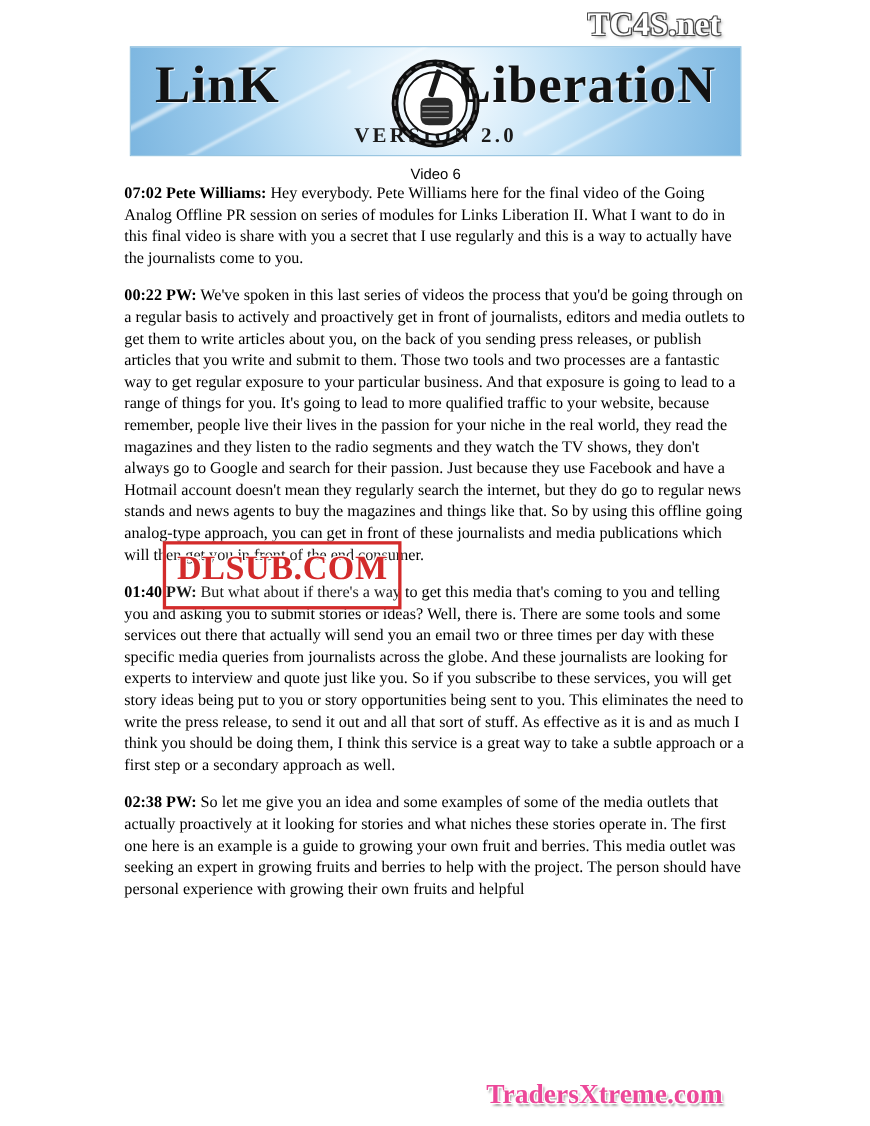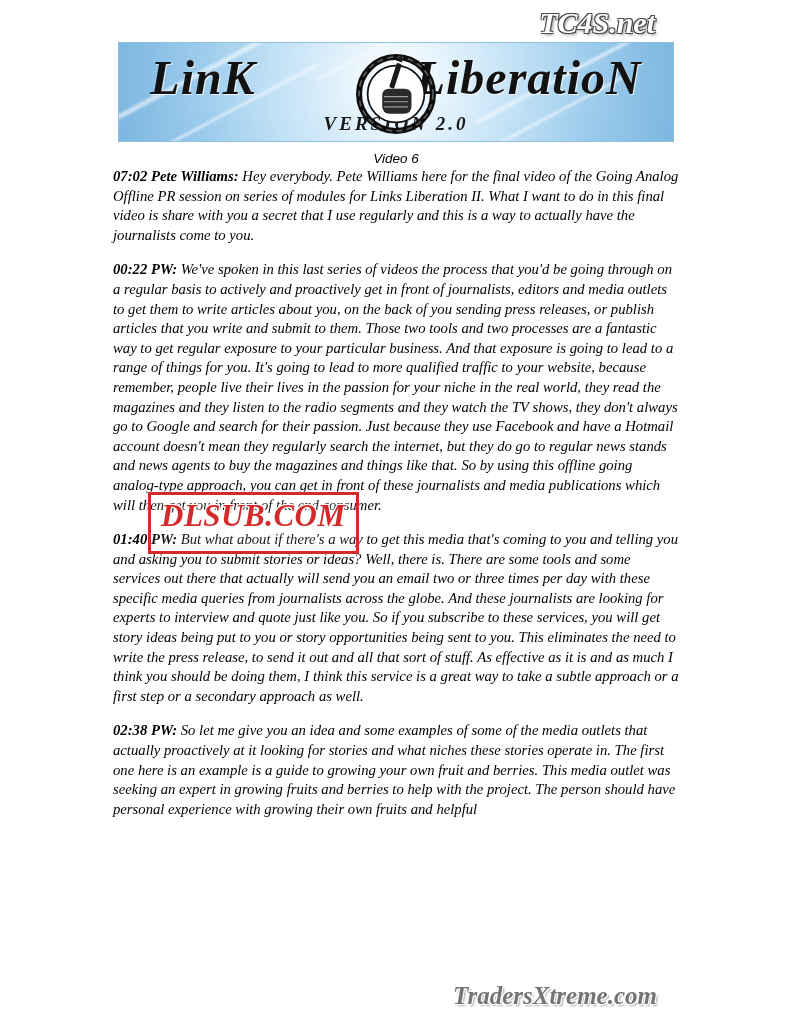--- a/index.html
+++ b/index.html
@@ -14,21 +14,20 @@
     color: #000000;
     position: relative;
     overflow: hidden;
   }
 
   .page {
     position: relative;
     width: 677px;
     height: 1024px;
     box-sizing: border-box;
-    font-style: italic;
   }
 
   
   .wm-top {
     position: absolute;
     top: 6px;
     right: 22px;
     font-family: "Liberation Serif", serif;
     font-size: 30px;
     font-weight: bold;
@@ -44,21 +43,21 @@
   }
 
   
   .wm-bottom {
     position: absolute;
     bottom: 14px;
     right: 20px;
     font-family: "Liberation Serif", serif;
     font-size: 25px;
     font-weight: bold;
-    color: #737373;
+    color: #ec4899;
     text-shadow:
       -1px -1px 0 #ffffff,
        1px -1px 0 #ffffff,
       -1px  1px 0 #ffffff,
        1px  1px 0 #ffffff,
        2px  2px 2px rgba(0,0,0,0.35);
     z-index: 40;
   }
 
   

